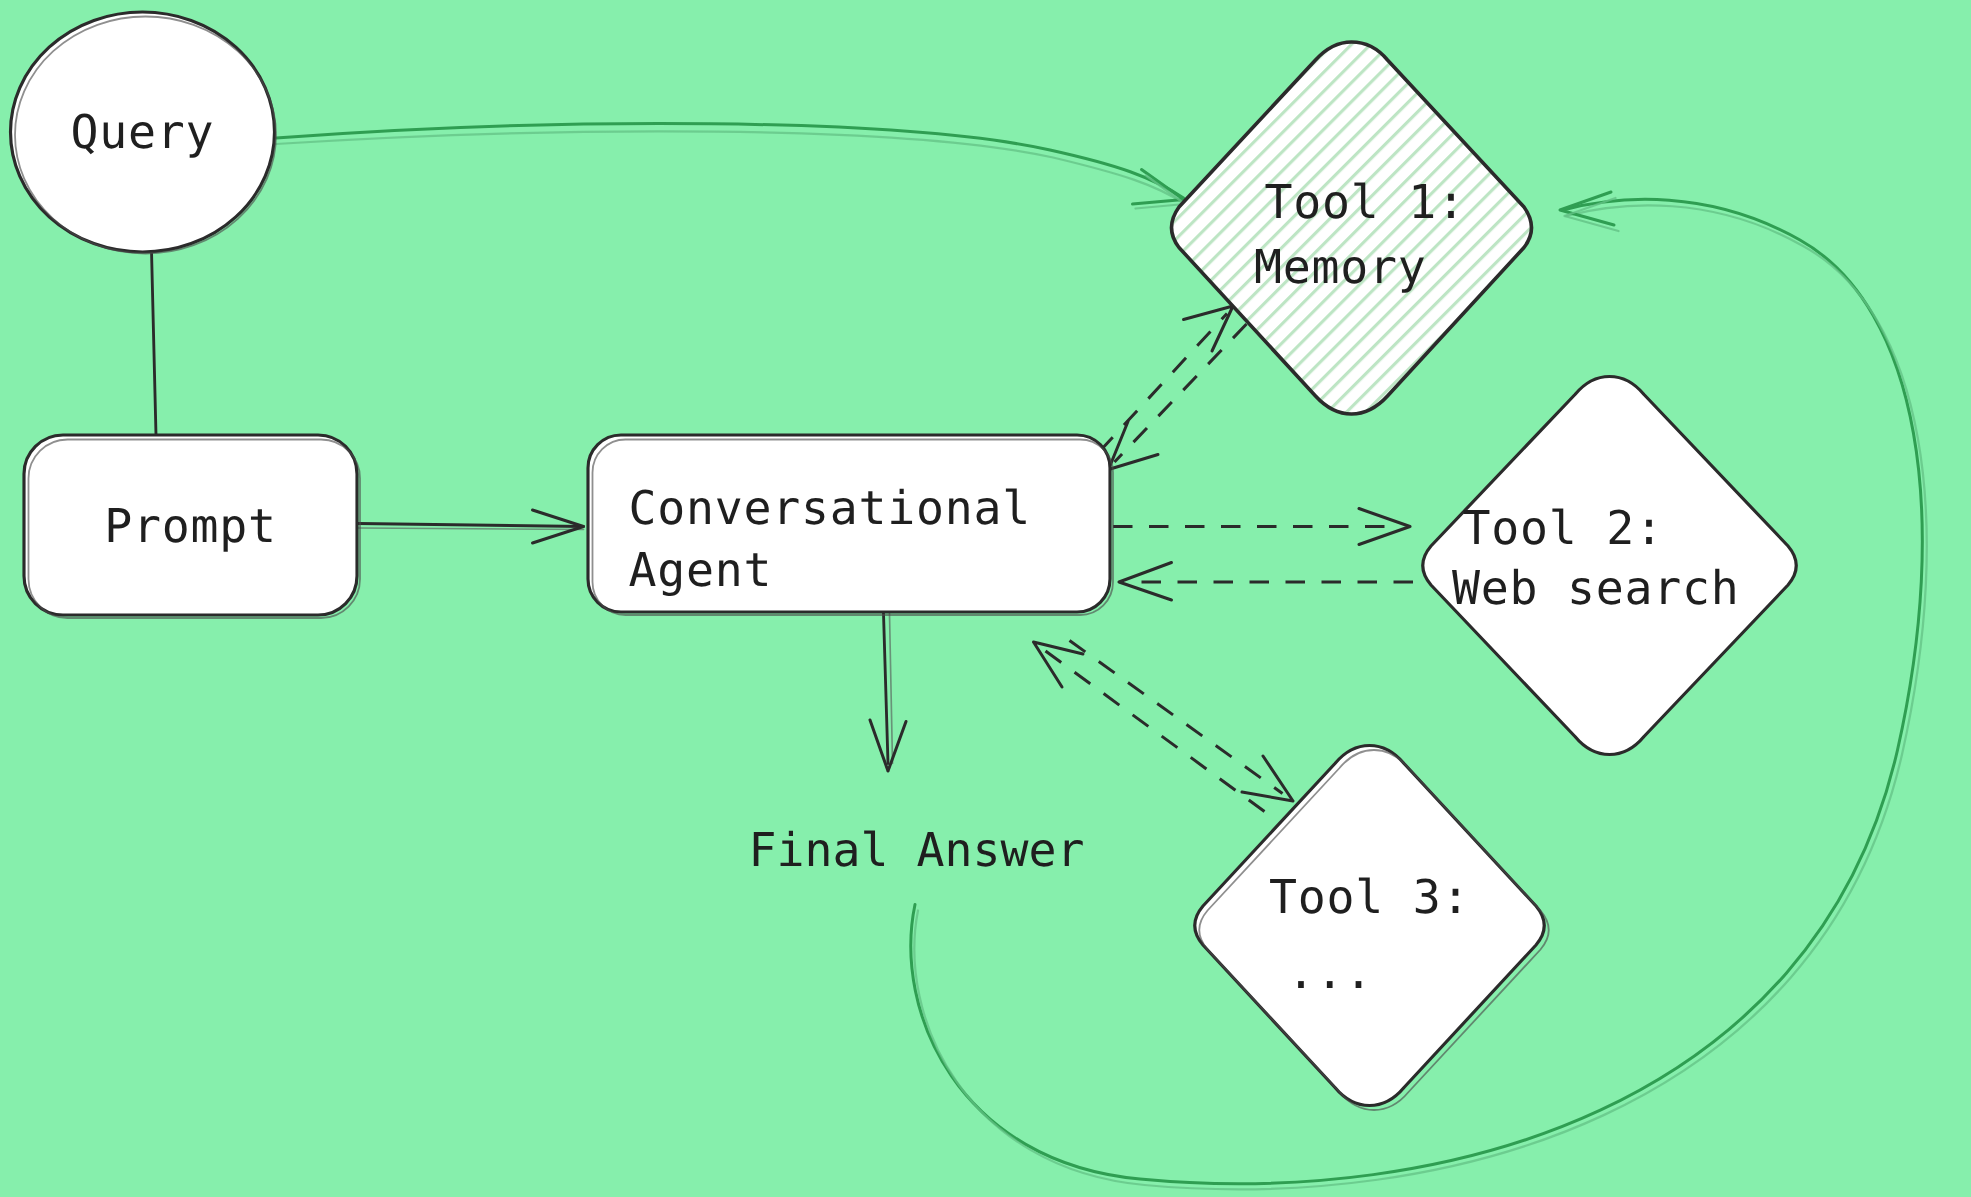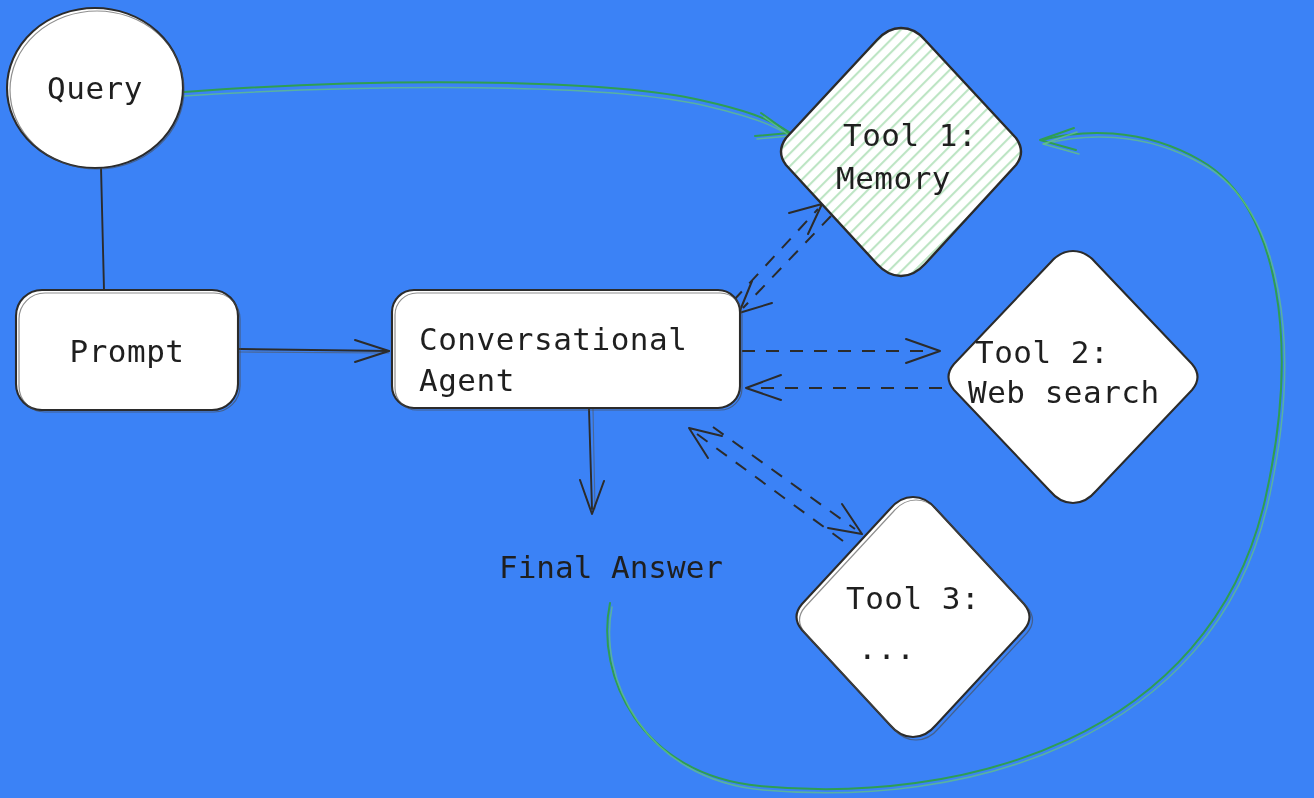--- a/index.html
+++ b/index.html
@@ -1,21 +1,21 @@
 <!DOCTYPE html>
 <html><head>
 <meta charset="utf-8">
 <style>
   html,body{margin:0;padding:0;background:#ffffff;}
   body{
     width:1314px;height:798px;
     font-family:"DejaVu Sans Mono","Liberation Mono",monospace;
     overflow:hidden;
   }
-  #diagram-root{position:relative;width:1314px;height:798px;background:#3b82f6;}
+  #diagram-root{position:relative;width:1314px;height:798px;background:#86efac;}
   svg#canvas{position:absolute;left:0;top:0;width:1314px;height:798px;}
   .node-label{
     fill:#1f1f1f;
     font-family:"DejaVu Sans Mono","Liberation Mono",monospace;
     font-size:31px;
     letter-spacing:0.5px;
     dominant-baseline:middle;
   }
   .node-shape{fill:#ffffff;stroke:#2b2b2b;stroke-width:2.1px;stroke-linejoin:round;stroke-linecap:round;}
   .node-shape.ghost{fill:none;stroke:#4a4a4a;stroke-width:1.2px;opacity:.62;}

